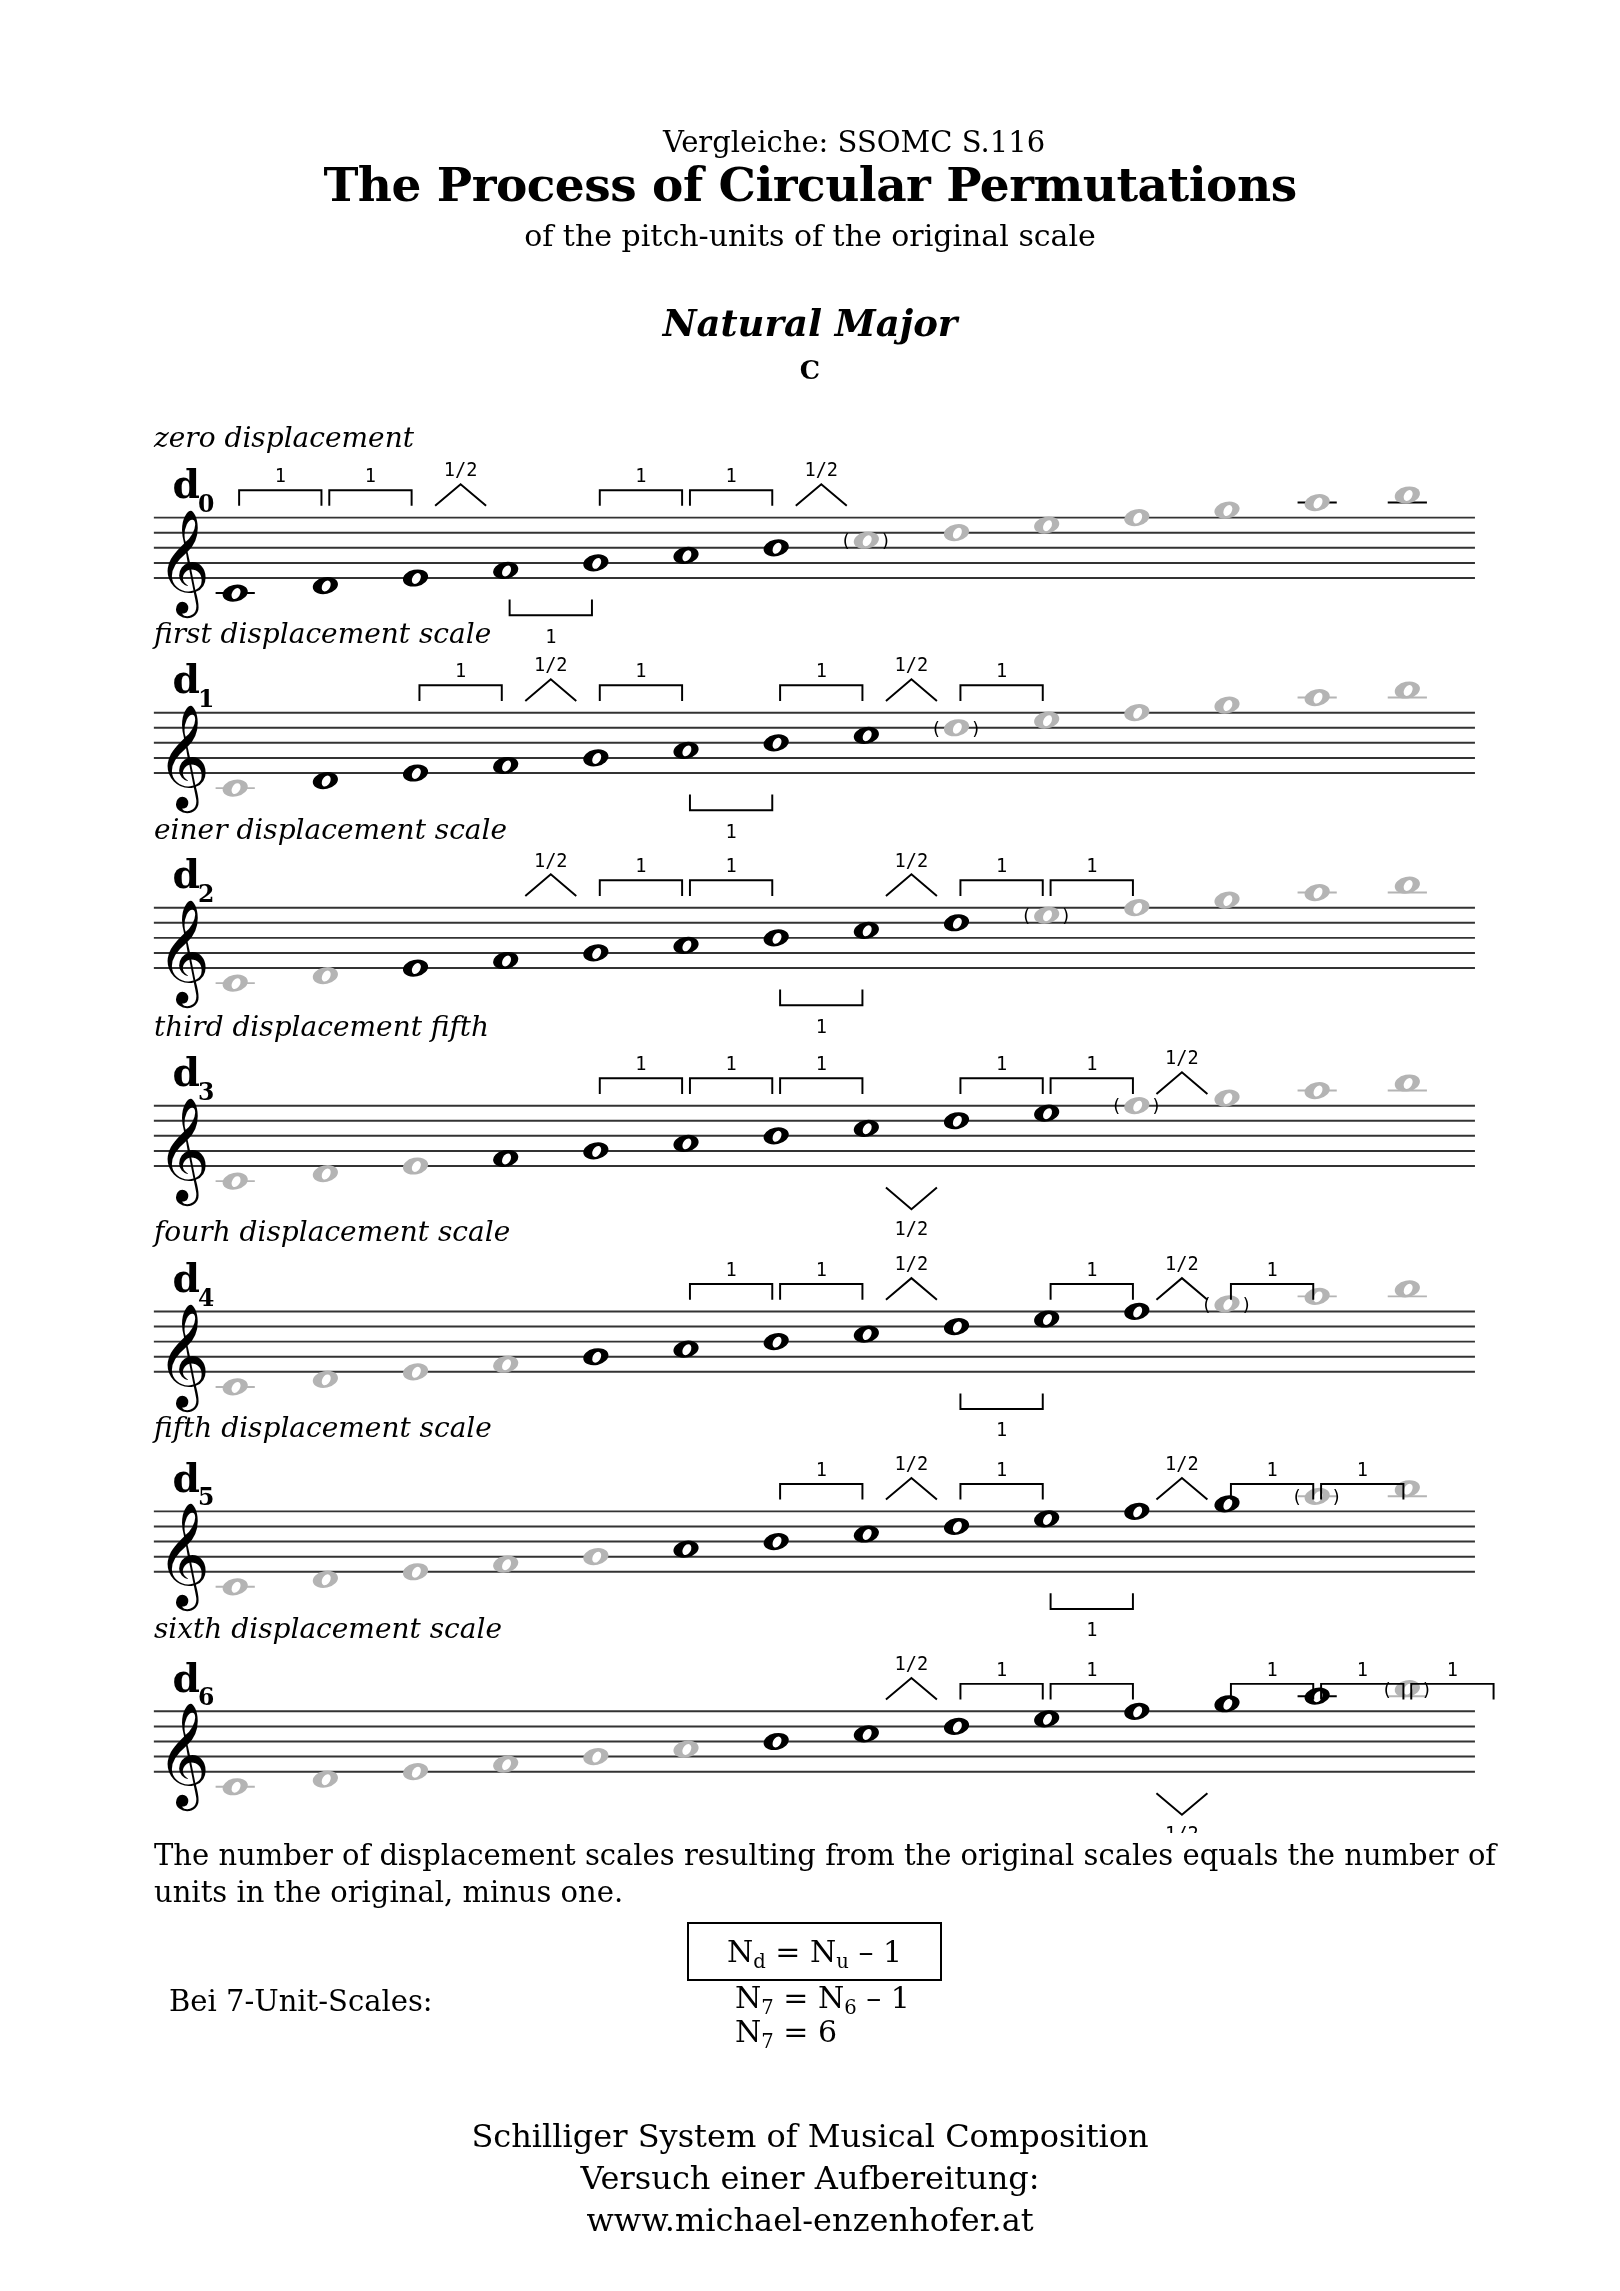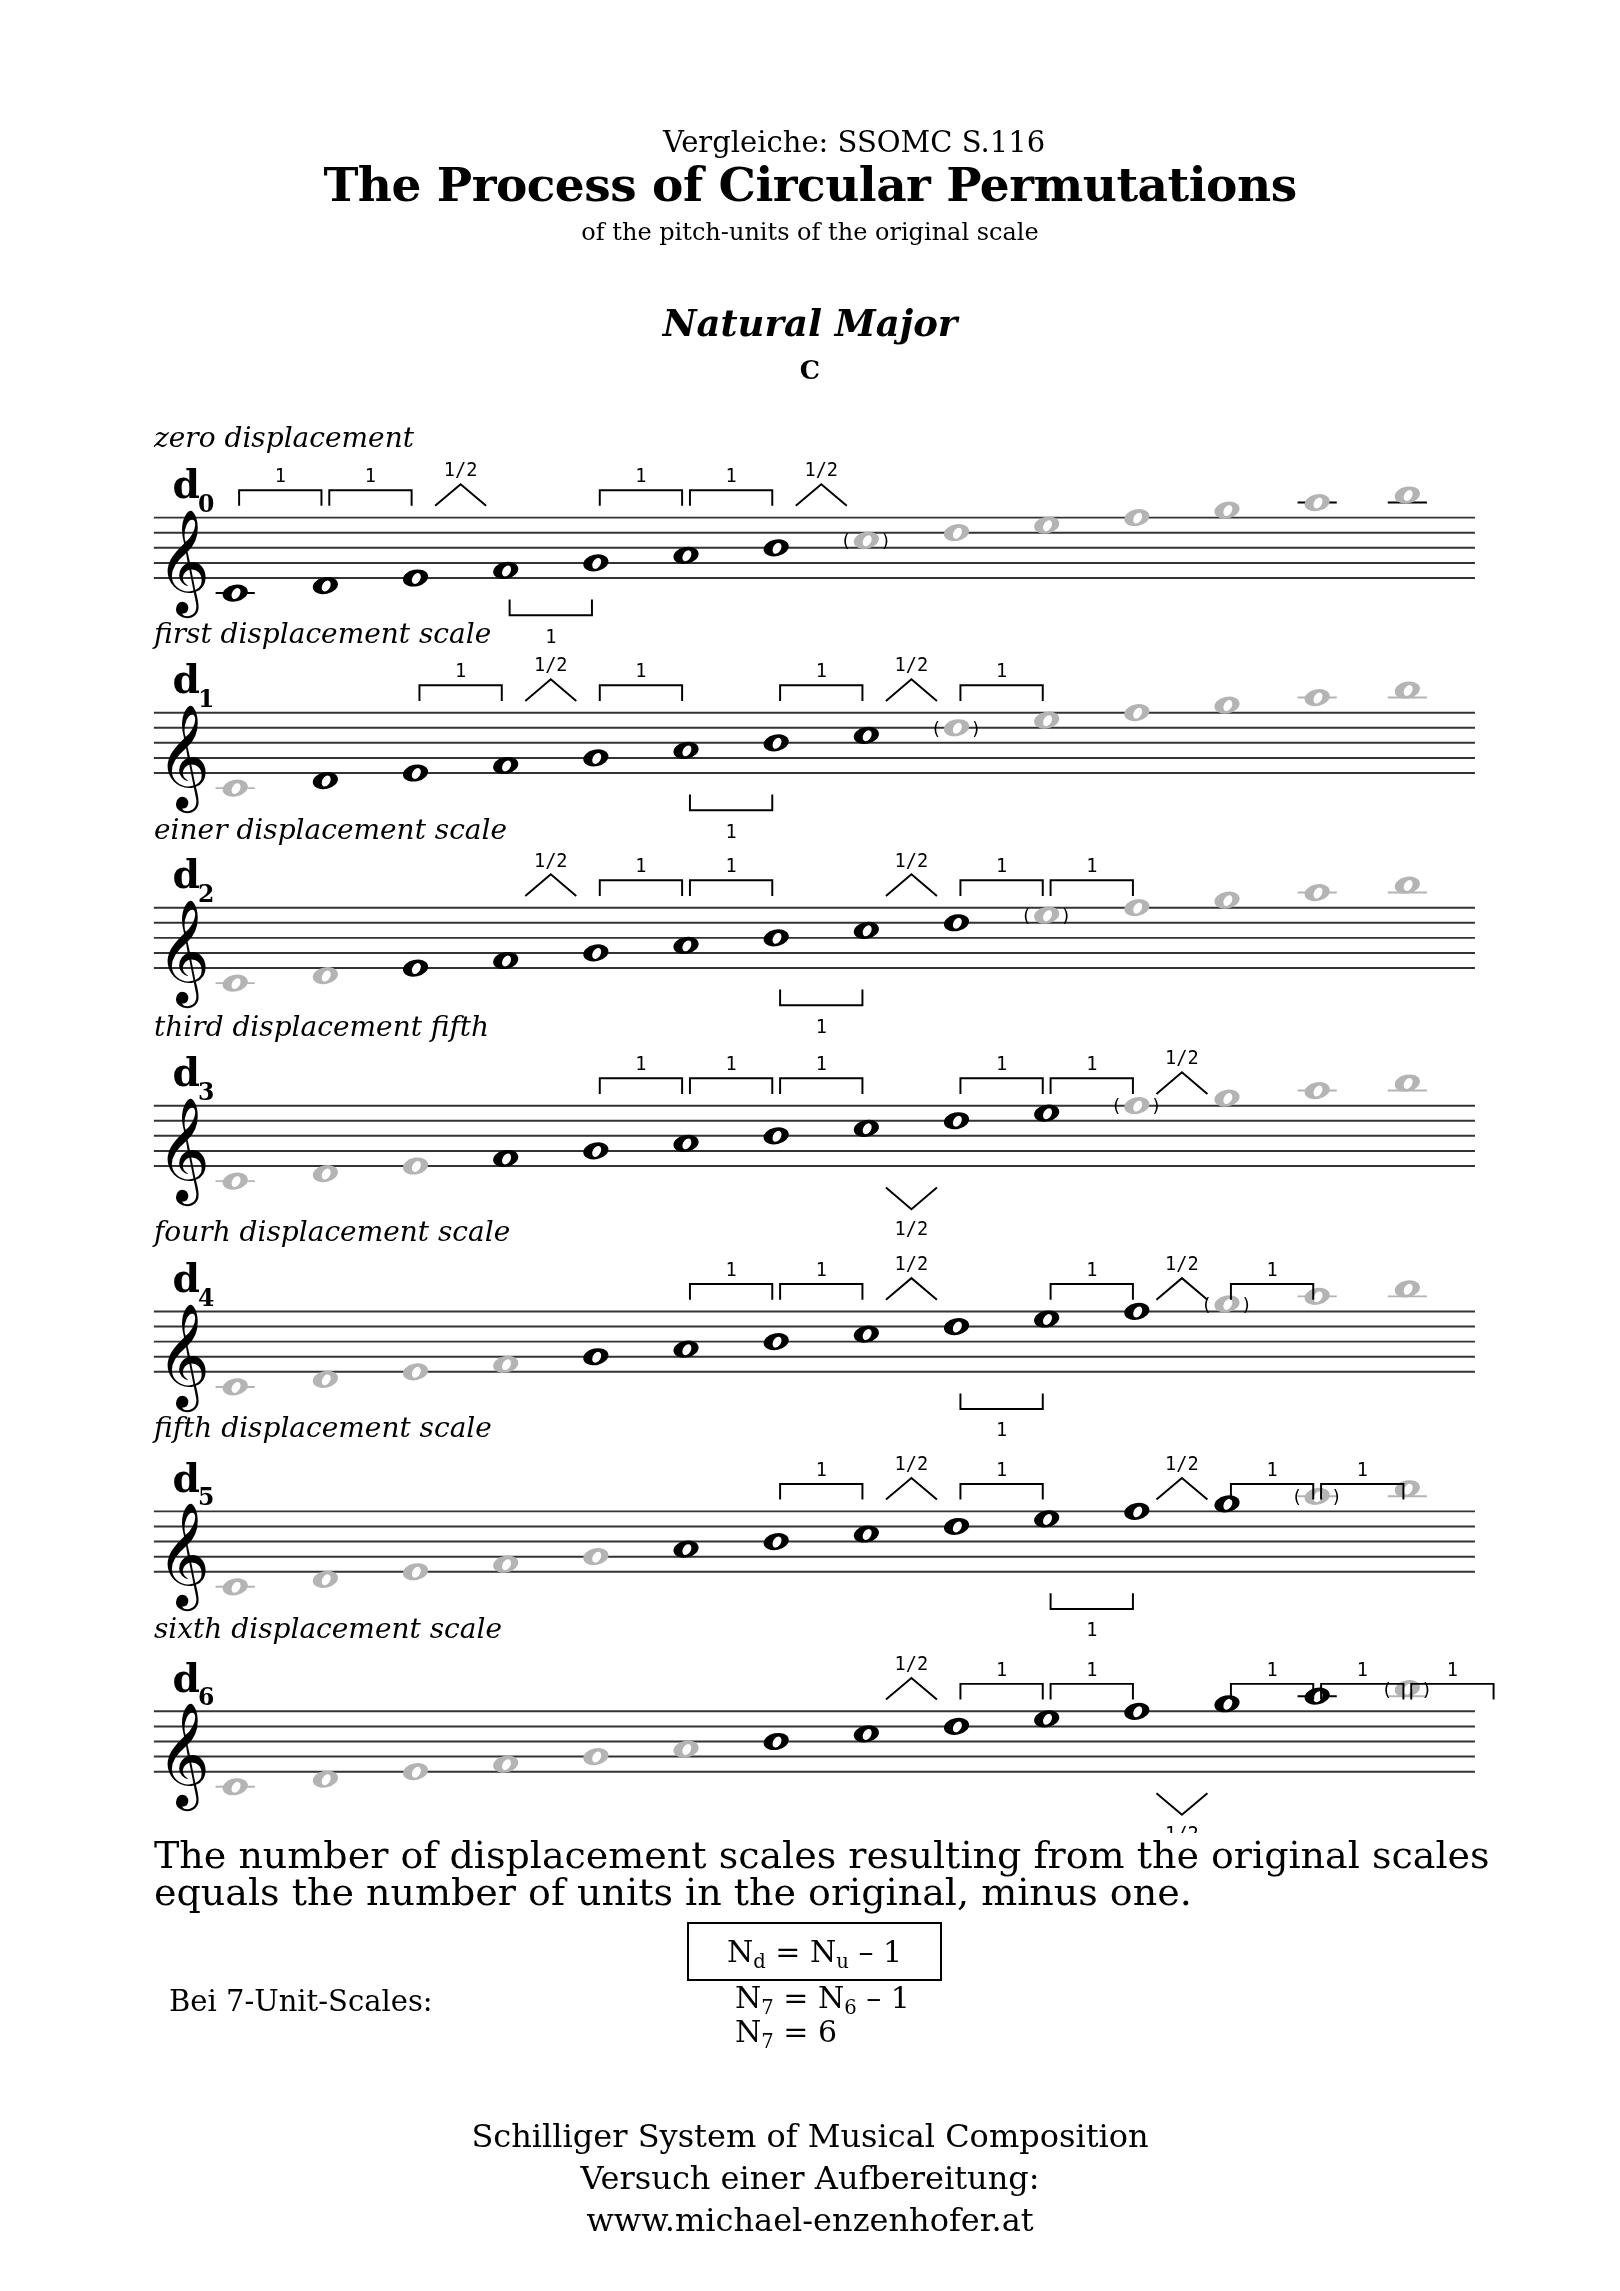--- a/index.html
+++ b/index.html
@@ -2,26 +2,26 @@
 <html><head>
 <meta charset="utf-8">
 <style>
   html, body { margin: 0; padding: 0; background: #ffffff; }
   body { width: 1620px; height: 2292px; position: relative; overflow: hidden;
          font-family: "DejaVu Serif", "Liberation Serif", serif; color: #000; }
   .abs { position: absolute; }
   .center { left: 0; width: 1620px; text-align: center; }
   #compare { top: 125px; font-size: 29px; margin-left: 44px; }
   #title { top: 157px; font-size: 47px; font-weight: bold; font-family: "DejaVu Serif", serif; letter-spacing: -0.5px; }
-  #subtitle { top: 218px; font-size: 24px; }
+  #subtitle { top: 218px; font-size: 30px; }
   #scale-name { top: 301px; font-size: 37px; font-weight: bold; font-style: italic; }
   #key-name { top: 355px; font-size: 25.5px; font-weight: bold; }
   .staff-label { position: absolute; left: 154px; font-size: 28px; font-style: italic; }
   svg#score { position: absolute; left: 0; top: 0; }
-  #explain { left: 154px; top: 1837px; width: 1353px; font-size: 38px; line-height: 37px; }
+  #explain { left: 154px; top: 1837px; width: 1353px; font-size: 29px; line-height: 37px; }
   #formula-box { left: 687px; top: 1922px; width: 251px; height: 55px; border: 2px solid #000;
                  font-size: 30px; text-align: center; line-height: 55px; }
   #bei-label { left: 169px; top: 1984px; font-size: 29px; }
   #formula-2 { left: 735px; top: 1980px; font-size: 30px; }
   #formula-3 { left: 735px; top: 2014px; font-size: 30px; }
   sub { font-size: 19.6px; vertical-align: -5.9px; }
   .footer { font-size: 32px; }
   #footer-1 { top: 2117px; }
   #footer-2 { top: 2159px; }
   #footer-3 { top: 2201px; }

